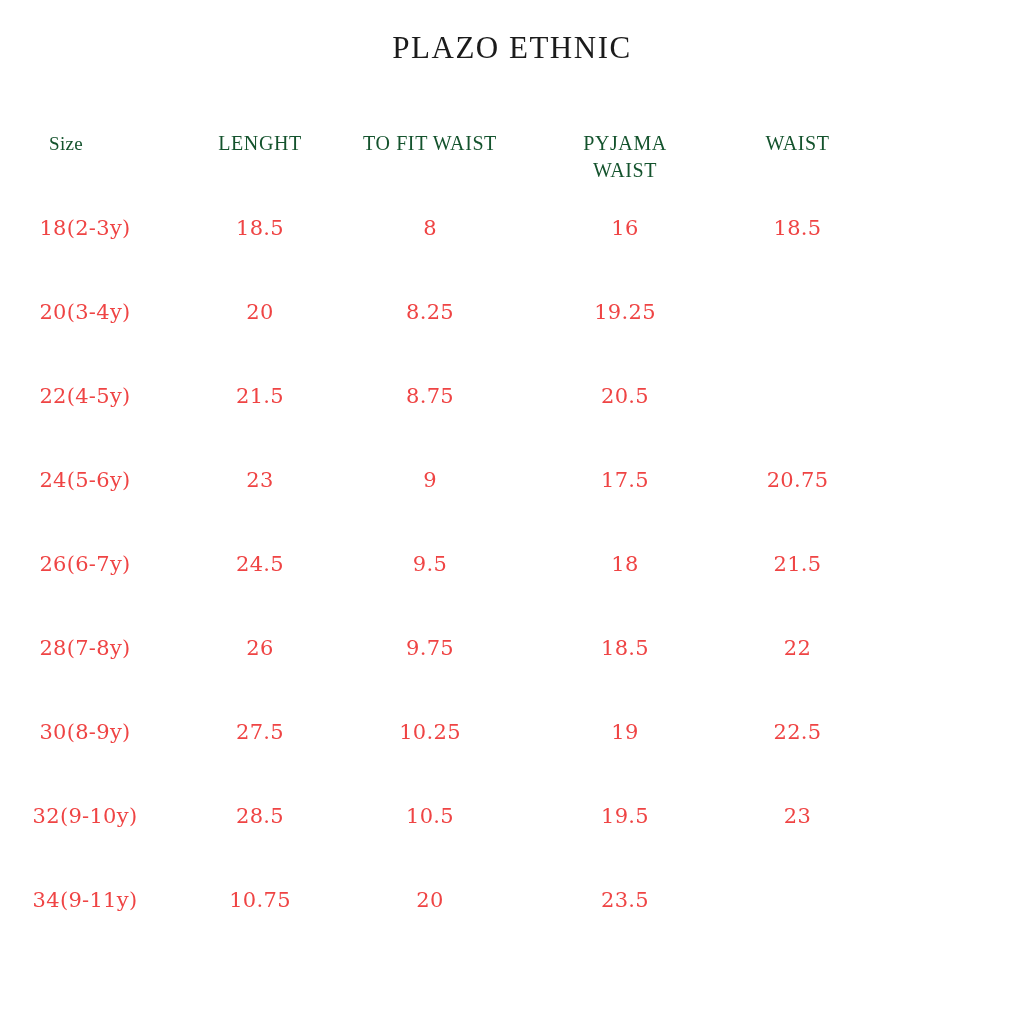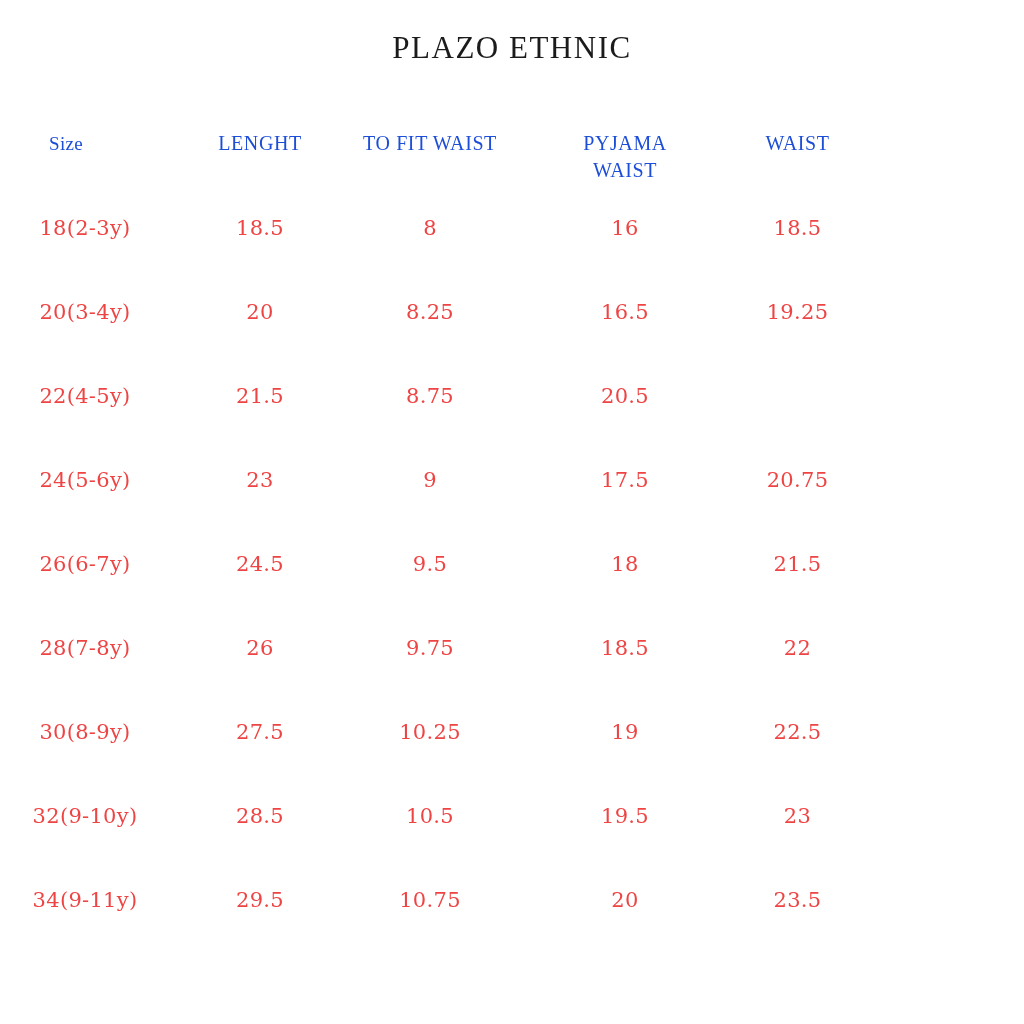--- a/index.html
+++ b/index.html
@@ -30,21 +30,21 @@
   }
   .cell{ text-align:center; }
   .header-row{
     align-items:start;
     min-height:56px;
   }
   .hdr{
     font-size:20px;
     letter-spacing:0.6px;
     line-height:27px;
-    color:#1d4ed8;
+    color:#14532d;
   }
   .hdr-size{ font-size:19px; padding-right:38px; letter-spacing:0.3px; }
   .hdr-wrap span{ display:inline-block; max-width:110px; }
   .body-row{ height:84px; }
   .num, .sizecell{
     font-family:"DejaVu Serif", serif;
     font-size:21px;
     letter-spacing:0.3px;
     color:#ef4444;
   }
@@ -80,21 +80,20 @@
     <div class="cell num">18.5</div>
     <div class="cell num">8</div>
     <div class="cell num">16</div>
     <div class="cell num">18.5</div>
   </div>
 
   <div class="row body-row">
     <div class="cell sizecell">20(3-4y)</div>
     <div class="cell num">20</div>
     <div class="cell num">8.25</div>
-    <div class="cell num">16.5</div>
     <div class="cell num">19.25</div>
   </div>
 
   <div class="row body-row">
     <div class="cell sizecell">22(4-5y)</div>
     <div class="cell num">21.5</div>
     <div class="cell num">8.75</div>
     <div class="cell num">20.5</div>
   </div>
 
@@ -133,20 +132,19 @@
   <div class="row body-row">
     <div class="cell sizecell">32(9-10y)</div>
     <div class="cell num">28.5</div>
     <div class="cell num">10.5</div>
     <div class="cell num">19.5</div>
     <div class="cell num">23</div>
   </div>
 
   <div class="row body-row">
     <div class="cell sizecell">34(9-11y)</div>
-    <div class="cell num">29.5</div>
     <div class="cell num">10.75</div>
     <div class="cell num">20</div>
     <div class="cell num">23.5</div>
   </div>
 </div>
   </div>
 </div>
 
 </body></html>

